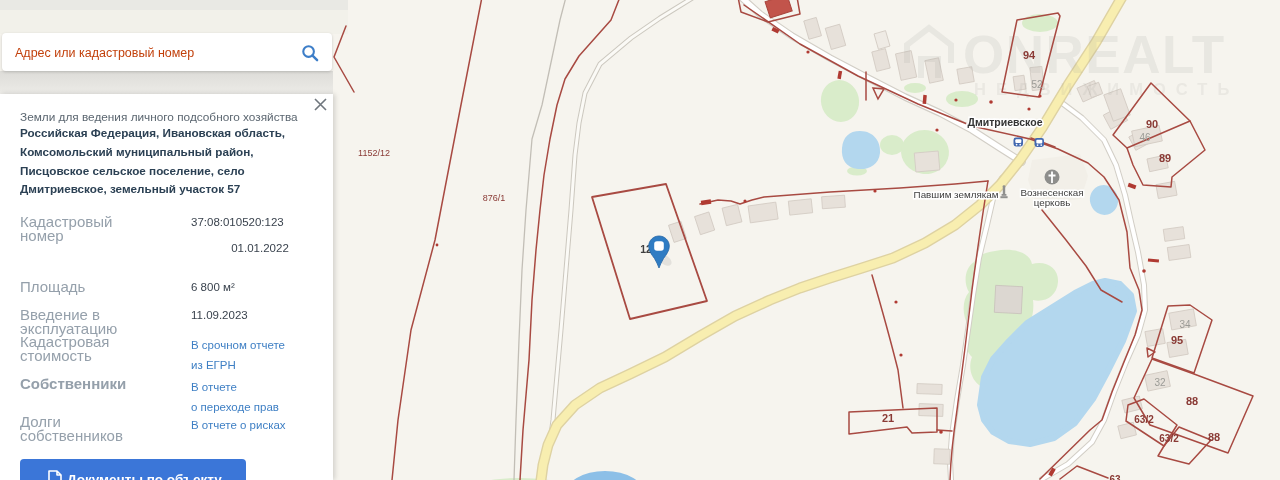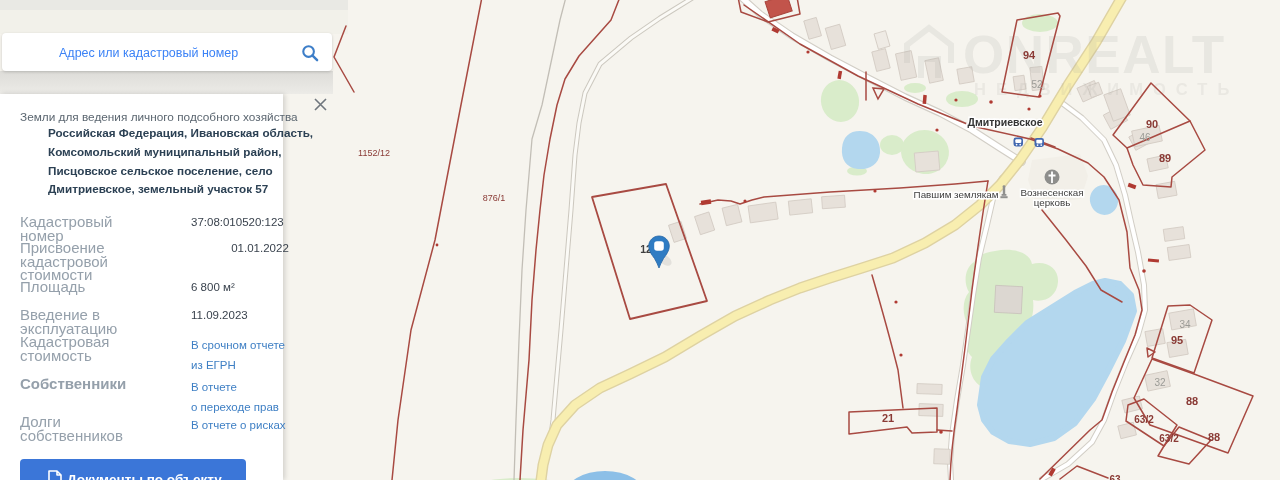--- a/index.html
+++ b/index.html
@@ -2,24 +2,24 @@
 <html><head>
 <meta charset="utf-8">
 <style>
   html,body{margin:0;padding:0;width:1280px;height:480px;overflow:hidden;
     font-family:"Liberation Sans", sans-serif;background:#f6f4ee;}
   #stage{position:relative;width:1280px;height:480px;}
   #map{position:absolute;left:0;top:0;}
   .abs{position:absolute;}
   #search{position:absolute;left:2px;top:33px;width:330px;height:38px;background:#ffffff;
     border-radius:4px;box-shadow:0 1px 3px rgba(0,0,0,0.18);z-index:5;}
-  #search .ph{position:absolute;left:13px;top:13px;font-size:12.5px;color:#3b82f6;margin-left:44px;}
+  #search .ph{position:absolute;left:13px;top:13px;font-size:12.5px;color:#c2410c;}
   #shadowband{position:absolute;left:0;top:71px;width:333px;height:23px;z-index:4;
     background:linear-gradient(#dddcd8,#ecebe7);}
-  #card{position:absolute;left:0;top:94px;width:283px;height:386px;background:#ffffff;
+  #card{position:absolute;left:0;top:94px;width:333px;height:386px;background:#ffffff;
     box-shadow:2px 0 5px rgba(0,0,0,0.15);z-index:5;}
   .lbl{position:absolute;left:20px;width:140px;font-size:15px;color:#95a0ab;line-height:13.5px;}
   .val{position:absolute;left:191px;width:138px;font-size:11.5px;color:#3a434e;line-height:14px;}
   .lnk{position:absolute;left:191px;width:138px;font-size:11.5px;color:#3e7fc4;line-height:20px;}
   #docbtn{position:absolute;left:20px;top:365px;width:226px;height:40px;background:#3b76d8;
     border-radius:4px;color:#ffffff;font-size:13.5px;font-weight:bold;}
 </style>
 </head>
 <body>
 <div id="stage">
@@ -297,26 +297,25 @@
 <div id="shadowband"></div>
 
 <div id="card">
 
   <svg class="abs" style="left:313px;top:3px;" width="15" height="15" viewBox="0 0 15 15">
     <path d="M2,2 L13,13 M13,2 L2,13" stroke="#6f767d" stroke-width="1.6"></path>
   </svg>
 
   <div class="abs" style="left:20px;top:16px;width:300px;font-size:11.8px;color:#5b6670;white-space:nowrap;">Земли для ведения личного подсобного хозяйства</div>
 
-  <div class="abs" style="left:20px;top:30px;width:310px;font-size:11.7px;font-weight:bold;color:#2c4154;line-height:18.8px;white-space:nowrap;margin-left:28px;">Российская Федерация, Ивановская область,<br>Комсомольский муниципальный район,<br>Писцовское сельское поселение, село<br>Дмитриевское, земельный участок 57</div>
+  <div class="abs" style="left:20px;top:30px;width:310px;font-size:11.7px;font-weight:bold;color:#2c4154;line-height:18.8px;white-space:nowrap;">Российская Федерация, Ивановская область,<br>Комсомольский муниципальный район,<br>Писцовское сельское поселение, село<br>Дмитриевское, земельный участок 57</div>
 
   <div class="lbl" style="top:121px;">Кадастровый номер</div>
   <div class="val" style="top:121px;">37:08:010520:123</div>
 
-  <div class="lbl" style="top:147px;">Присвоение кадастровой стоимости</div>
   <div class="val" style="top:147px;text-align:center;">01.01.2022</div>
 
   <div class="lbl" style="top:186px;">Площадь</div>
   <div class="val" style="top:186px;">6 800 м²</div>
 
   <div class="lbl" style="top:214px;">Введение в эксплуатацию</div>
   <div class="val" style="top:214px;">11.09.2023</div>
 
   <div class="lbl" style="top:241px;">Кадастровая стоимость</div>
   <div class="lnk" style="top:241px;">В срочном отчете<br>из ЕГРН</div>

